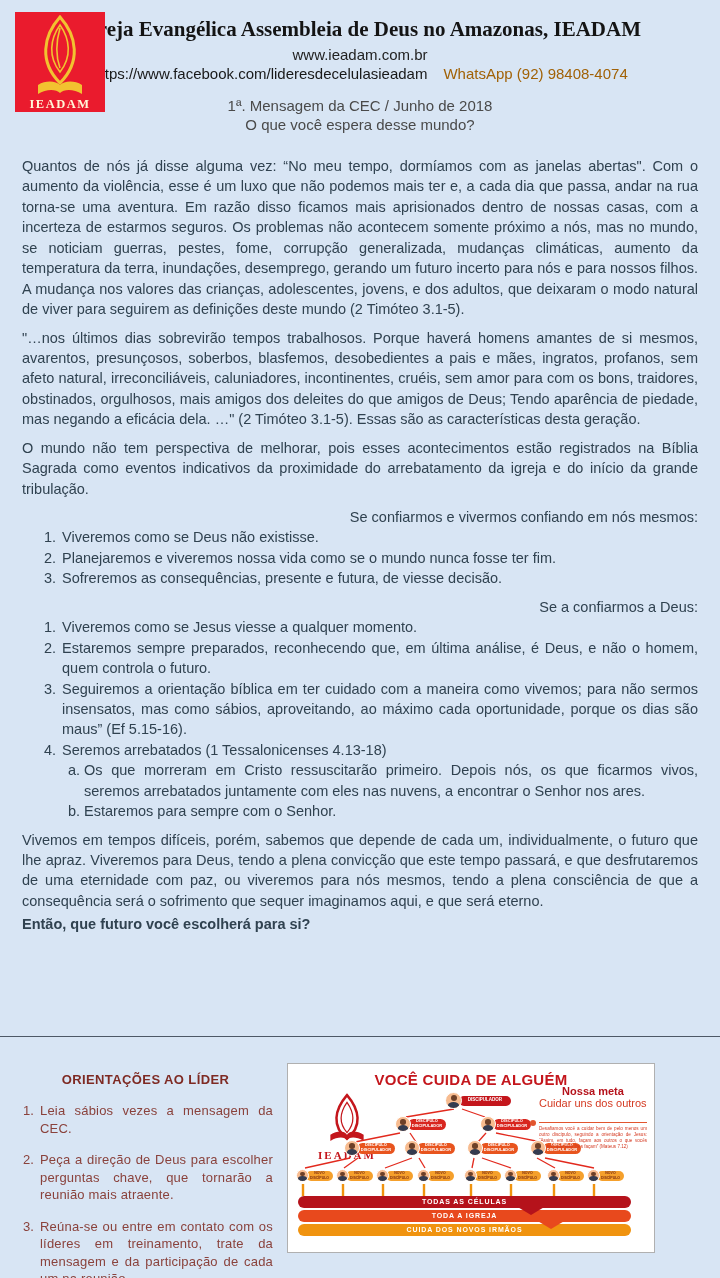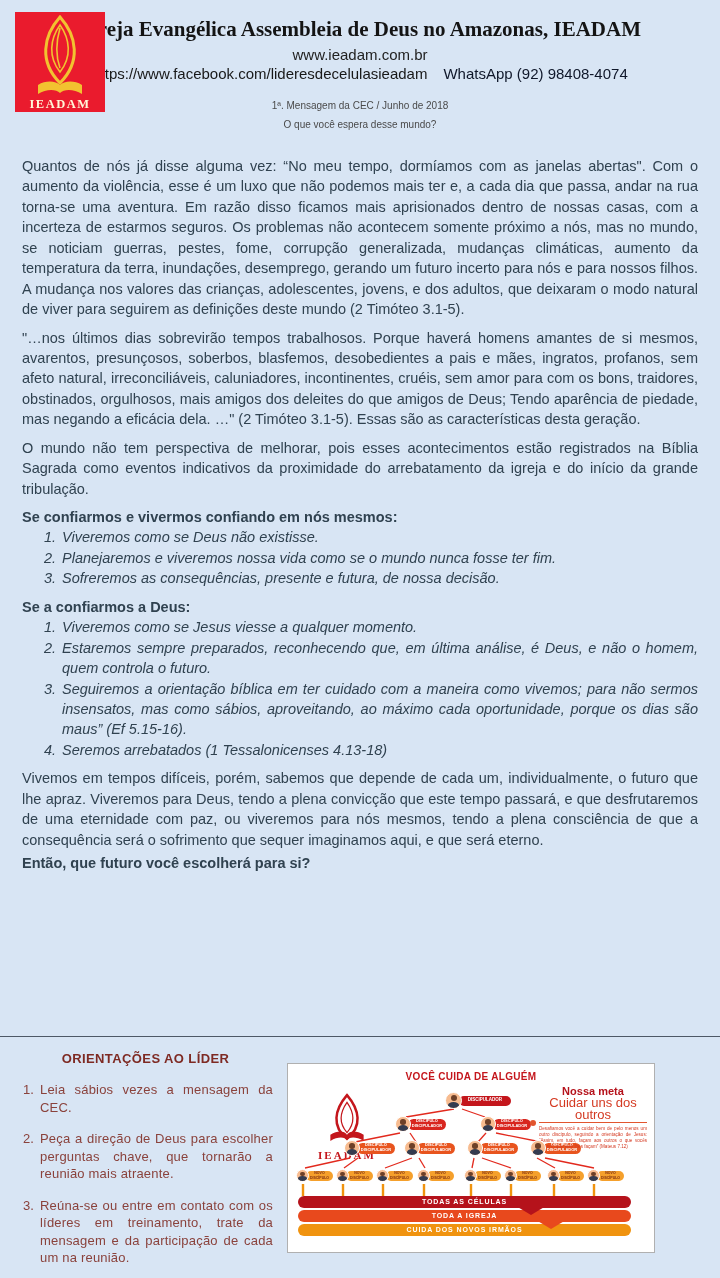--- a/index.html
+++ b/index.html
@@ -15,57 +15,57 @@
   
   .header { position:relative; height:150px; }
   .logo-main { position:absolute; left:15px; top:12px; }
   .header-text { padding-top:16px; text-align:center; }
   .church-title {
     font-family:"Liberation Serif","DejaVu Serif",serif;
     font-weight:bold; font-size:21px; line-height:26px; color:#141414;
   }
   .website { font-size:15px; line-height:19px; color:#222; margin-top:3px; }
   .fb-line  { font-size:15px; line-height:19px; color:#181818; }
-  .whatsapp { color:#0f172a; margin-left:16px; }
-  .subtitle-block { margin-top:14px; font-size:10px; line-height:18.5px; color:#4a4a4a; }
+  .whatsapp { color:#a16207; margin-left:16px; }
+  .subtitle-block { margin-top:14px; font-size:15px; line-height:18.5px; color:#4a4a4a; }
   
   .content {
     height:886px; overflow:hidden;
     padding:6px 22px 0 22px;
     font-size:14.5px; line-height:1.41;
   }
   .content p { text-align:justify; margin-bottom:8px; }
   .content p.tight { margin-bottom:3px; }
   .bold-q { font-weight:bold; }
-  .sec-head { font-weight:bold; }
-  ol.num-list { list-style:decimal; padding-left:38px; margin-bottom:8px;font-style:italic; }
+  .sec-head { font-weight:normal;text-align:right; }
+  ol.num-list { list-style:decimal; padding-left:38px; margin-bottom:8px; }
   ol.num-list > li { text-align:justify; padding-left:2px; }
   ol.alpha-list { list-style:lower-alpha; padding-left:22px; }
   ol.alpha-list > li { text-align:justify; }
   .divider { border:none; border-top:1.5px solid #4d5866; margin:0; }
   
   .bottom { position:relative; height:240px; }
   .leader { position:absolute; left:0; top:14px; width:287px; padding:0 14px 0 18px; }
   .leader-title {
     text-align:center; color:#7e2a23; font-weight:bold; font-size:13px;
-    letter-spacing:.4px; margin-bottom:15px;
+    letter-spacing:.4px; margin-bottom:15px;margin-top:21px;
   }
   ol.leader-list { list-style:decimal; padding-left:20px; color:#8a423c; }
   ol.leader-list > li {
     font-size:13px; line-height:17.5px; letter-spacing:.2px;
     text-align:justify; margin-bottom:14px; padding-left:2px;
   }
   
   .care-box {
     position:absolute; left:287px; top:26px; width:368px; height:190px;
     background:#fff; border:1px solid #b0b0b0;
   }
   .care-title {
     position:absolute; top:7px; left:0; width:100%; text-align:center;
-    color:#c4161c; font-weight:bold; font-size:10px; letter-spacing:.3px;
+    color:#c4161c; font-weight:bold; font-size:15px; letter-spacing:.3px;
   }
   .care-logo { position:absolute; left:12px; top:28px; width:94px; text-align:center; }
   .care-logo-text {
     font-family:"Liberation Serif","DejaVu Serif",serif;
     color:#c4161c; font-weight:bold; font-size:11px; letter-spacing:2px; margin-top:1px;
   }
   .tree-lines { position:absolute; left:0; top:0; pointer-events:none; }
   .node { position:absolute; display:flex; align-items:center; }
   .avatar {
     display:inline-block; border-radius:50%; background:#f7bb8f;
@@ -87,22 +87,22 @@
     border-radius:6px; margin-left:-3px; text-align:center;
     display:flex; align-items:center; justify-content:center;
   }
   .pill-l1 { background:#c4161c; width:52px; height:10px; font-size:4.5px; line-height:1; }
   .pill-l2 { background:#d8261f; width:38px; height:11px; font-size:4px;  line-height:1.15; }
   .pill-l3 { background:#e8541e; width:38px; height:11px; font-size:4px;  line-height:1.15; }
   .pill-l4 { background:#f5a02c; width:27px; height:10px; font-size:3.5px; line-height:1.15; color:#7c2d12; }
   .goal { position:absolute; left:251px; top:21px; width:108px; }
   .goal-heading { color:#b5121b; font-weight:bold; font-size:11px; text-align:center; line-height:12px; }
   .goal-sub {
-    color:#d43a22; font-size:13px; text-align:center; line-height:12px;
-    border-bottom:1.5px solid #e2552e; padding-bottom:1px; position:relative;
+    color:#d43a22; font-size:11px; line-height:12px;
+    border-bottom:1.5px solid #e2552e; padding-bottom:13px; position:relative;
   }
   .goal-sub::before {
     content:''; position:absolute; left:-9px; bottom:-4px; width:6px; height:6px;
     border-radius:50%; background:#e2552e;
   }
   .goal-text { color:#d43a22; font-size:4.6px; line-height:1.3; text-align:justify; margin-top:3px; }
   .banner {
     position:absolute; left:10px; width:333px; height:11.5px; border-radius:6px;
     display:flex; align-items:center; justify-content:center;
     color:#fff; font-weight:bold; font-size:7px; letter-spacing:.9px;
@@ -142,29 +142,33 @@
 </div>
 
 <div class="content">
   <p>Quantos de nós já disse alguma vez: “No meu tempo, dormíamos com as janelas abertas". Com o aumento da violência, esse é um luxo que não podemos mais ter e, a cada dia que passa, andar na rua torna-se uma aventura. Em razão disso ficamos mais aprisionados dentro de nossas casas, com a incerteza de estarmos seguros. Os problemas não acontecem somente próximo a nós, mas no mundo, se noticiam guerras, pestes, fome, corrupção generalizada, mudanças climáticas, aumento da temperatura da terra, inundações, desemprego, gerando um futuro incerto para nós e para nossos filhos. A mudança nos valores das crianças, adolescentes, jovens, e dos adultos, que deixaram o modo natural de viver para seguirem as definições deste mundo (2 Timóteo 3.1-5).</p>
   <p>"…nos últimos dias sobrevirão tempos trabalhosos. Porque haverá homens amantes de si mesmos, avarentos, presunçosos, soberbos, blasfemos, desobedientes a pais e mães, ingratos, profanos, sem afeto natural, irreconciliáveis, caluniadores, incontinentes, cruéis, sem amor para com os bons, traidores, obstinados, orgulhosos, mais amigos dos deleites do que amigos de Deus; Tendo aparência de piedade, mas negando a eficácia dela. …" (2 Timóteo 3.1-5). Essas são as características desta geração.</p>
   <p>O mundo não tem perspectiva de melhorar, pois esses acontecimentos estão registrados na Bíblia Sagrada como eventos indicativos da proximidade do arrebatamento da igreja e do início da grande tribulação.</p>
   <div class="sec-head">Se confiarmos e vivermos confiando em nós mesmos:</div>
   <ol class="num-list">
     <li>Viveremos como se Deus não existisse.</li>
     <li>Planejaremos e viveremos nossa vida como se o mundo nunca fosse ter fim.</li>
-    <li>Sofreremos as consequências, presente e futura, de nossa decisão.</li>
+    <li>Sofreremos as consequências, presente e futura, de viesse decisão.</li>
   </ol>
   <div class="sec-head">Se a confiarmos a Deus:</div>
   <ol class="num-list">
     <li>Viveremos como se Jesus viesse a qualquer momento.</li>
     <li>Estaremos sempre preparados, reconhecendo que, em última análise, é Deus, e não o homem, quem controla o futuro.</li>
     <li>Seguiremos a orientação bíblica em ter cuidado com a maneira como vivemos; para não sermos insensatos, mas como sábios, aproveitando, ao máximo cada oportunidade, porque os dias são maus” (Ef 5.15-16).</li>
     <li>
       <span>Seremos arrebatados (1 Tessalonicenses 4.13-18)</span>
+      <ol class="alpha-list">
+        <li>Os que morreram em Cristo ressuscitarão primeiro. Depois nós, os que ficarmos vivos, seremos arrebatados juntamente com eles nas nuvens, a encontrar o Senhor nos ares.</li>
+        <li>Estaremos para sempre com o Senhor.</li>
+      </ol>
     </li>
   </ol>
   <p class="tight">Vivemos em tempos difíceis, porém, sabemos que depende de cada um, individualmente, o futuro que lhe apraz. Viveremos para Deus, tendo a plena convicção que este tempo passará, e que desfrutaremos de uma eternidade com paz, ou viveremos para nós mesmos, tendo a plena consciência de que a consequência será o sofrimento que sequer imaginamos aqui, e que será eterno.</p>
   <div class="bold-q">Então, que futuro você escolherá para si?</div>
 </div>
 
 <hr class="divider">
 
 <div class="bottom">
 

